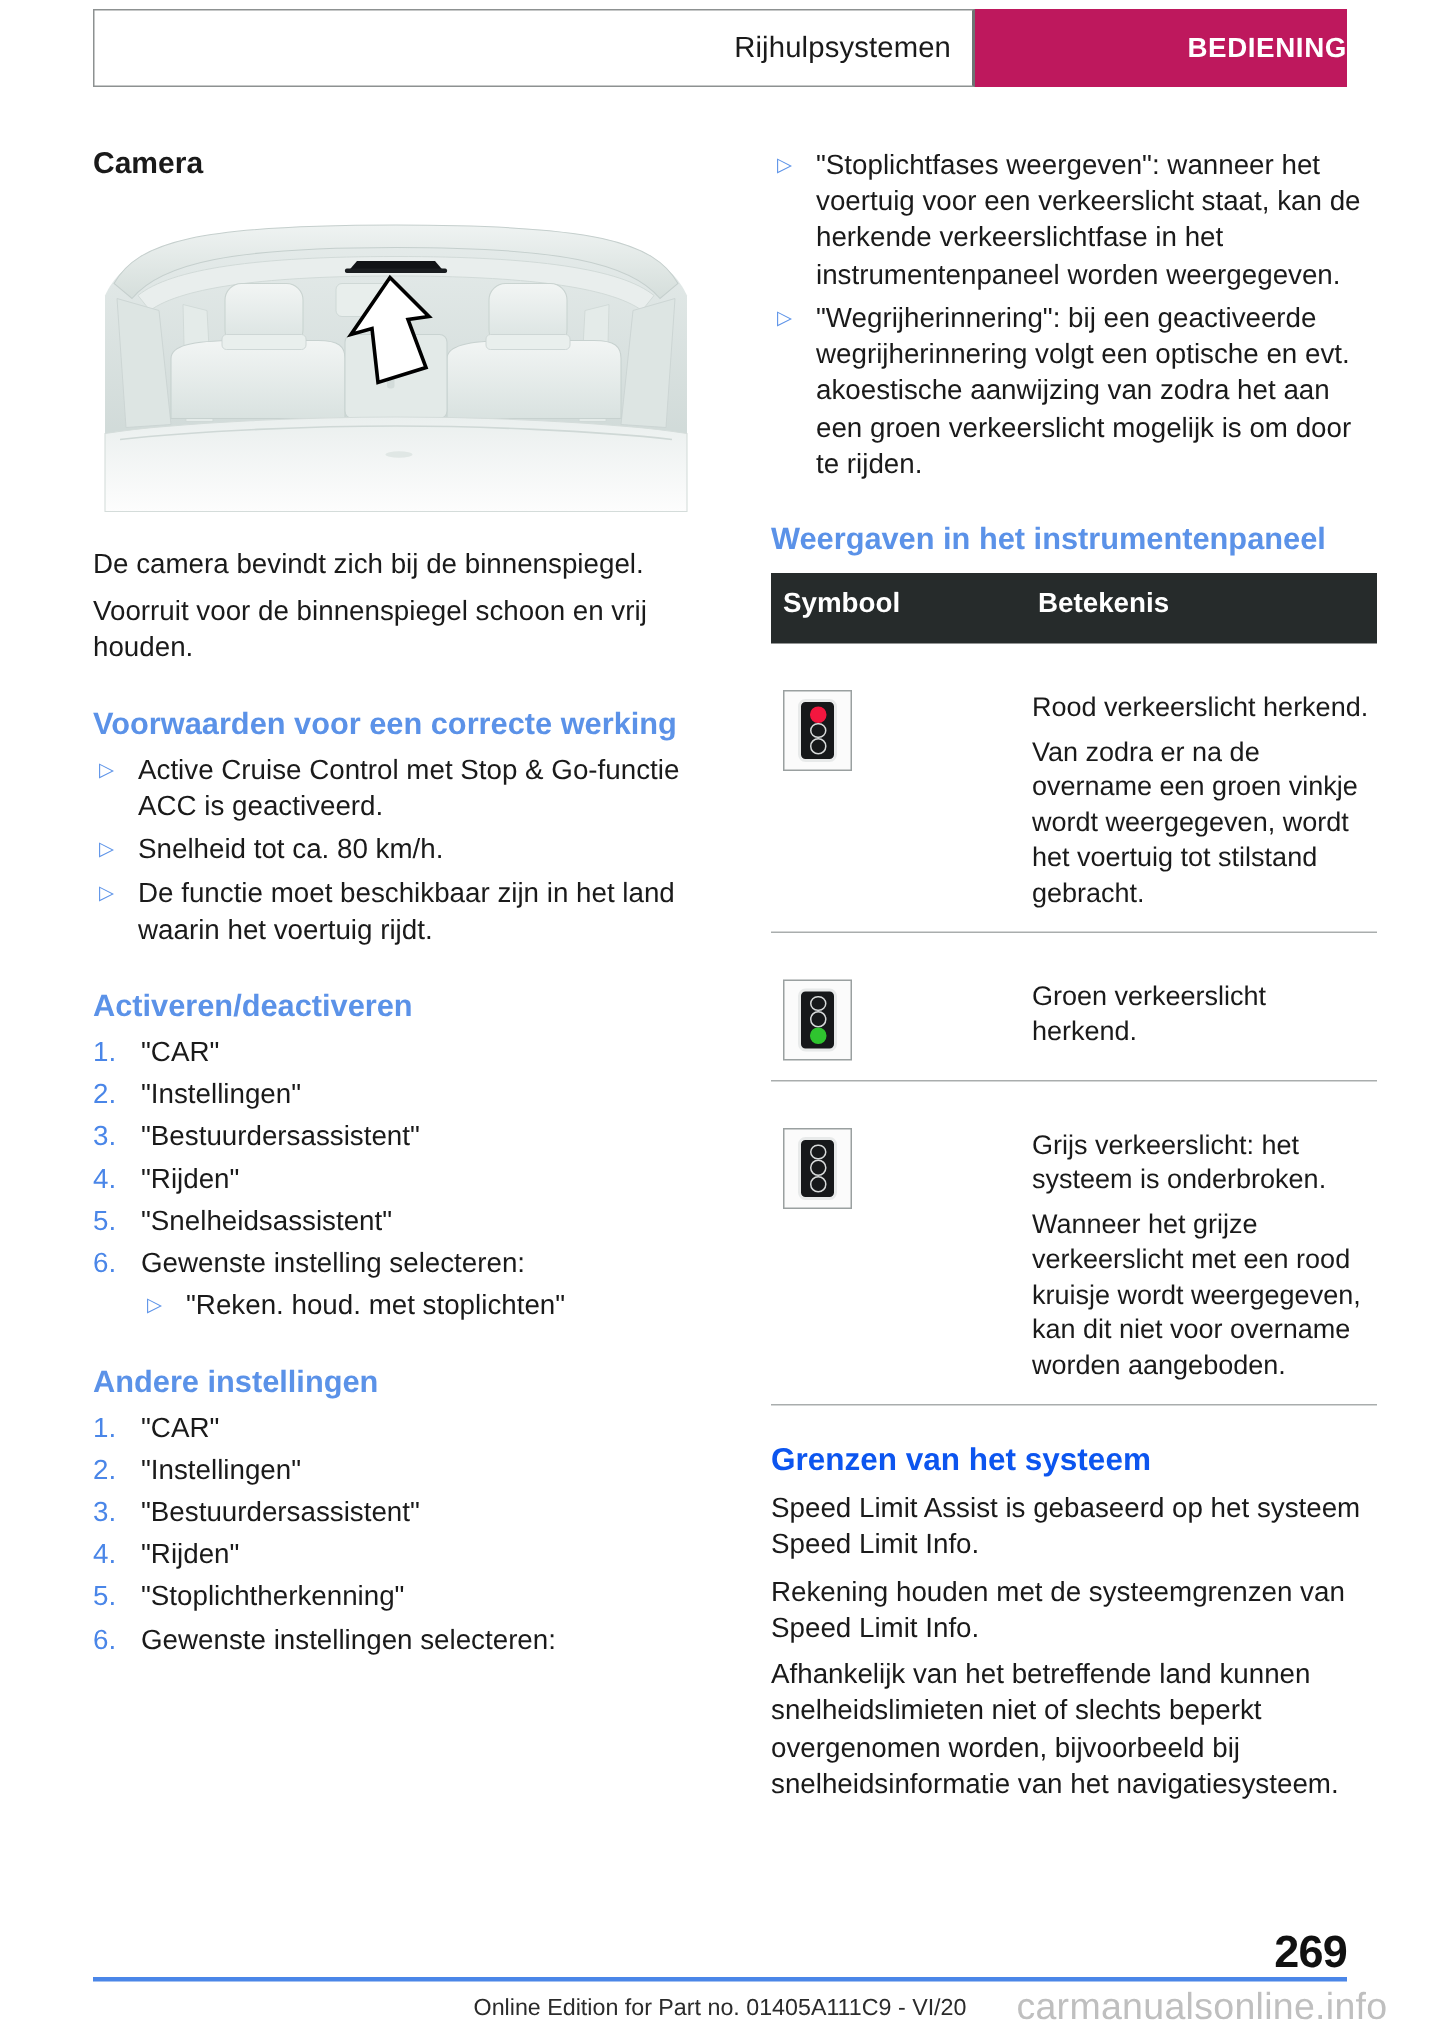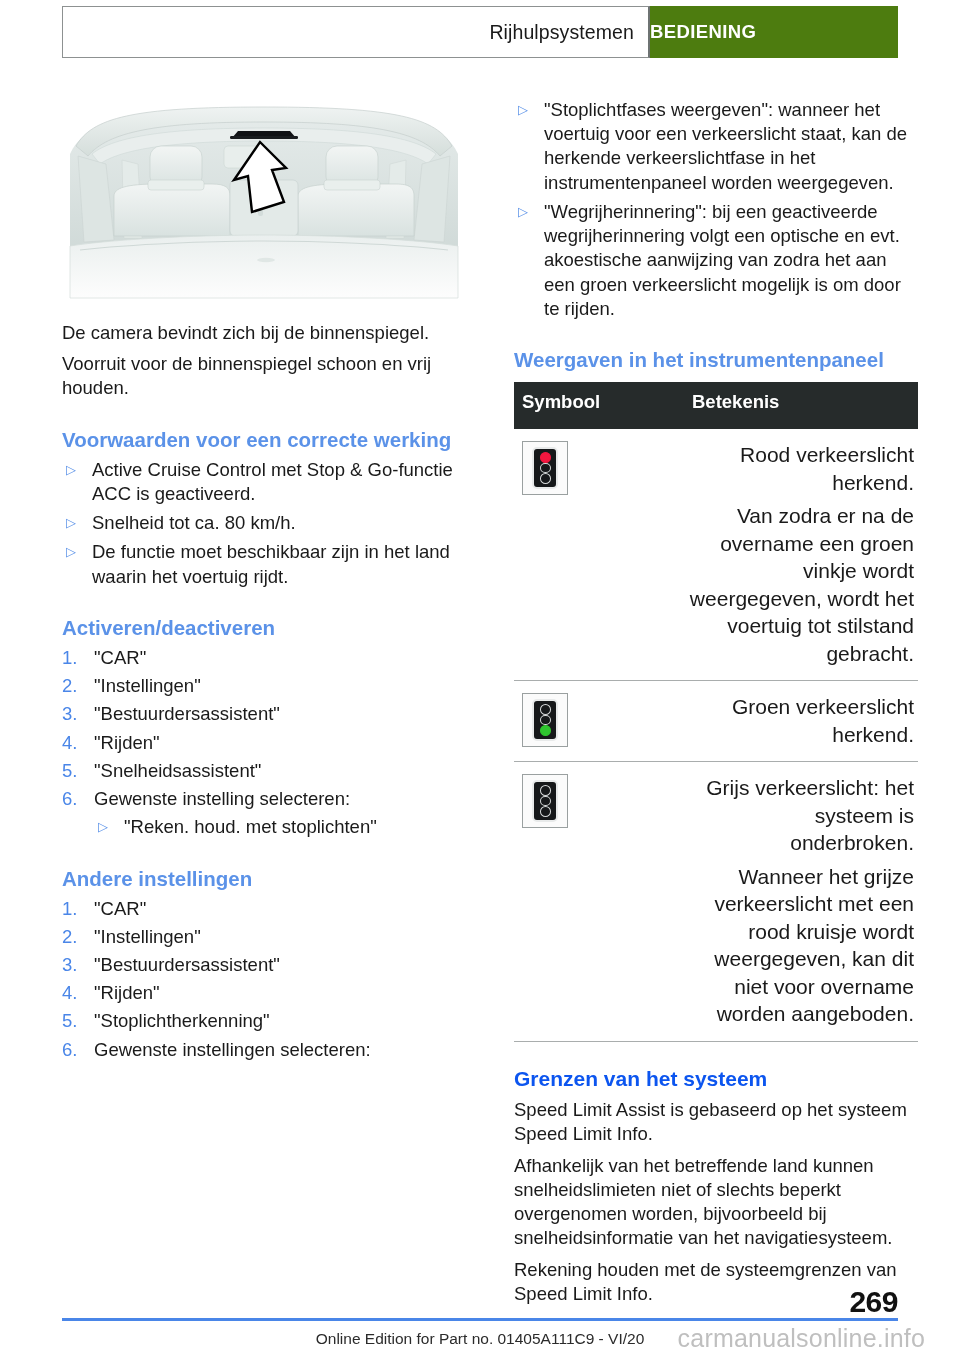--- a/index.html
+++ b/index.html
@@ -24,22 +24,22 @@
     border-right: 2px solid #6e7373;
     display: flex; align-items: center; justify-content: flex-end;
     padding-right: 14px;
     background: #fff;
   }
   .header-chapter-text {
     font-size: 19.5px; color: #1a1a1a; letter-spacing: 0.1px;
   }
   .header-section {
     width: 248px;
-    background: #4d7c0f;
-    display: flex; align-items: center; justify-content: flex-start;
+    background: #be185d;
+    display: flex; align-items: center; justify-content: flex-end;
   }
   .header-section-text {
     color: #ffffff; font-weight: bold; font-size: 18.5px; letter-spacing: 0.4px;
   }
 
   
   .col {
     position: absolute;
     top: 98px;
     width: 404px;
@@ -139,24 +139,23 @@
     color: #ffffff;
     font-size: 18.5px;
     font-weight: bold;
     text-align: left;
     padding: 9px 0 16px 8px;
   }
   table.sym thead th.c1 { width: 170px; }
   table.sym tbody td {
     border-bottom: 1px solid #a9adad;
     vertical-align: top;
-    padding: 12px 0 13px 0;
-    font-size: 21px;
+    padding: 31px 0 13px 0;
+    font-size: 18px;
     line-height: 1.31;
-    text-align: right;
   }
   table.sym tbody td.c1 { width: 170px; padding-left: 8px; }
   table.sym tbody td.c2 { padding-left: 4px; padding-right: 4px; }
   table.sym tbody td.c2 p { margin-bottom: 6px; }
   table.sym tbody td.c2 p:last-child { margin-bottom: 0; }
 
   
   .tl {
     width: 46px; height: 54px;
     border: 1px solid #9aa0a0;
@@ -219,20 +218,21 @@
     <div class="header-chapter">
       <span class="header-chapter-text">Rijhulpsystemen</span>
     </div>
     <div class="header-section">
       <span class="header-section-text">BEDIENING</span>
     </div>
   </div>
 
   <div class="col col-left">
 
+    <h2 class="h-sub">Camera</h2>
 
     <div class="illo">
       <svg viewBox="0 0 404 205" xmlns="http://www.w3.org/2000/svg" aria-hidden="true">
         <defs>
           <linearGradient id="roofg" x1="0" y1="0" x2="0" y2="1">
             <stop offset="0%" stop-color="#eff3f2"></stop>
             <stop offset="100%" stop-color="#d5dedb"></stop>
           </linearGradient>
           <linearGradient id="cabg" x1="0" y1="0" x2="0" y2="1">
             <stop offset="0%" stop-color="#e6eceb"></stop>
@@ -433,22 +433,22 @@
           <td class="c2">
             <p>Grijs verkeerslicht: het systeem is onderbroken.</p>
             <p>Wanneer het grijze verkeerslicht met een rood kruisje wordt weergegeven, kan dit niet voor overname worden aangeboden.</p>
           </td>
         </tr>
       </tbody>
     </table>
 
     <h3 class="h-blue-strong">Grenzen van het systeem</h3>
     <p class="body">Speed Limit Assist is gebaseerd op het systeem Speed Limit Info.</p>
+    <p class="body">Rekening houden met de systeemgrenzen van Speed Limit Info.</p>
     <p class="body">Afhankelijk van het betreffende land kunnen snelheidslimieten niet of slechts beperkt overgenomen worden, bijvoorbeeld bij snelheidsinformatie van het navigatiesysteem.</p>
-    <p class="body">Rekening houden met de systeemgrenzen van Speed Limit Info.</p>
   </div>
 
   <div class="page-num">269</div>
   <div class="footer-rule"></div>
   <div class="footer-note">Online Edition for Part no. 01405A111C9 - VI/20</div>
   <div class="watermark">carmanualsonline.info</div>
 
 </div>
 
 </body></html>

